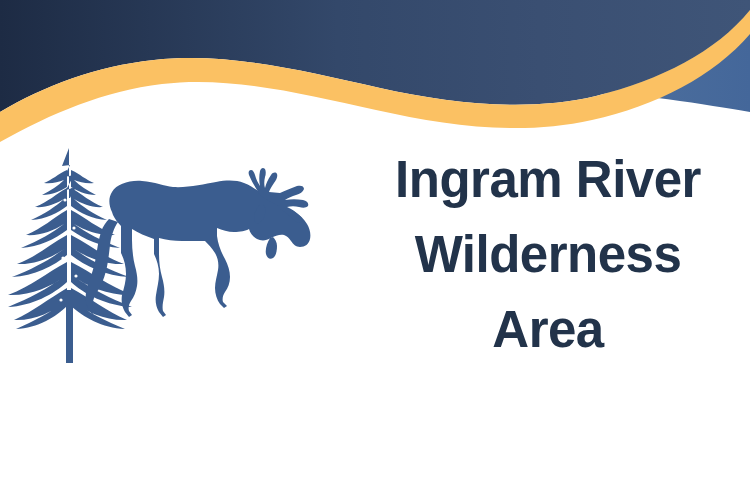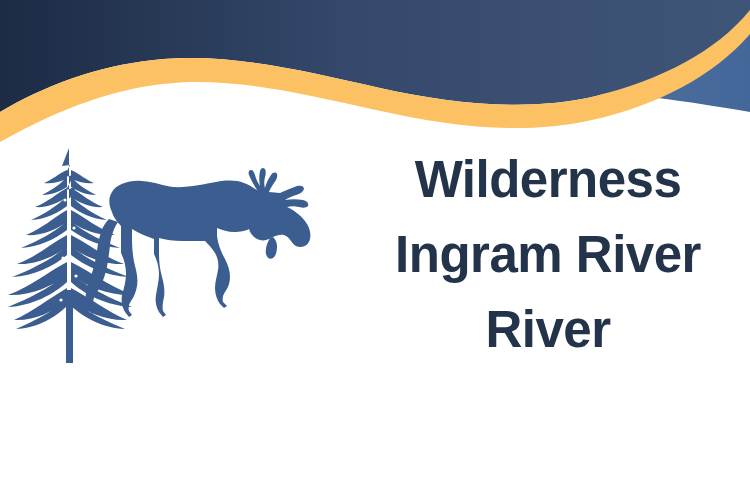--- a/index.html
+++ b/index.html
@@ -238,18 +238,18 @@
 
       <path d="M262 98
                C259 103 257 109 258 114
                C259 118 262 120 265 118
                C268 116 269 111 269 106
                C269 102 267 99 265 97 Z"></path>
     </g>
   </svg>
 
   <div id="title-block">
+    <span class="title-line">Ingram River</span>
     <span class="title-line">Wilderness</span>
-    <span class="title-line">Ingram River</span>
-    <span class="title-line">River</span>
+    <span class="title-line">Area</span>
   </div>
 
 </div>
 
 </body></html>

